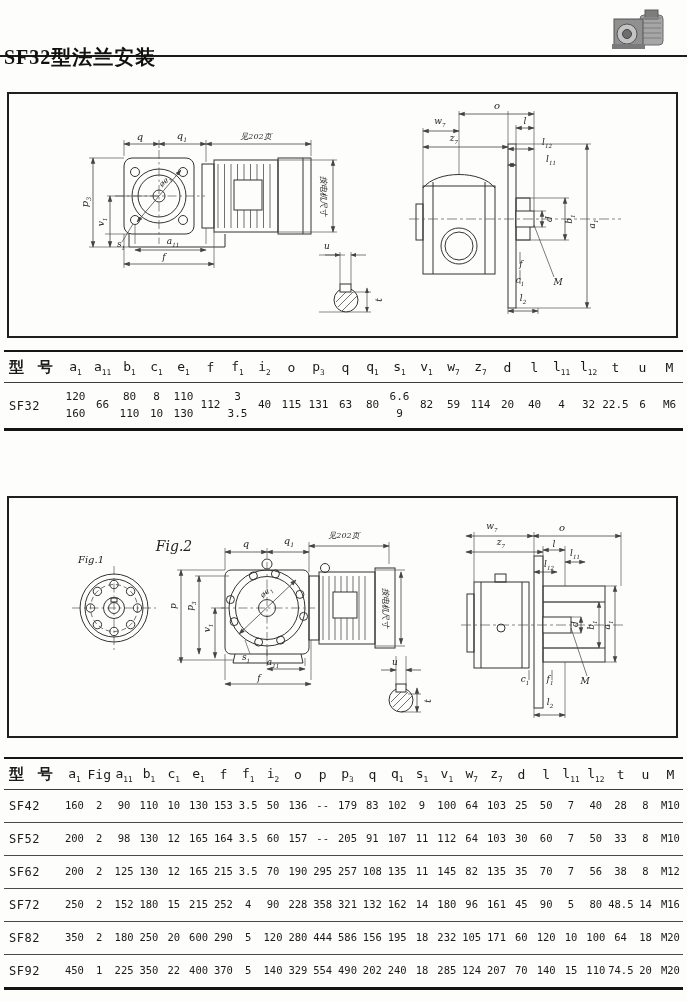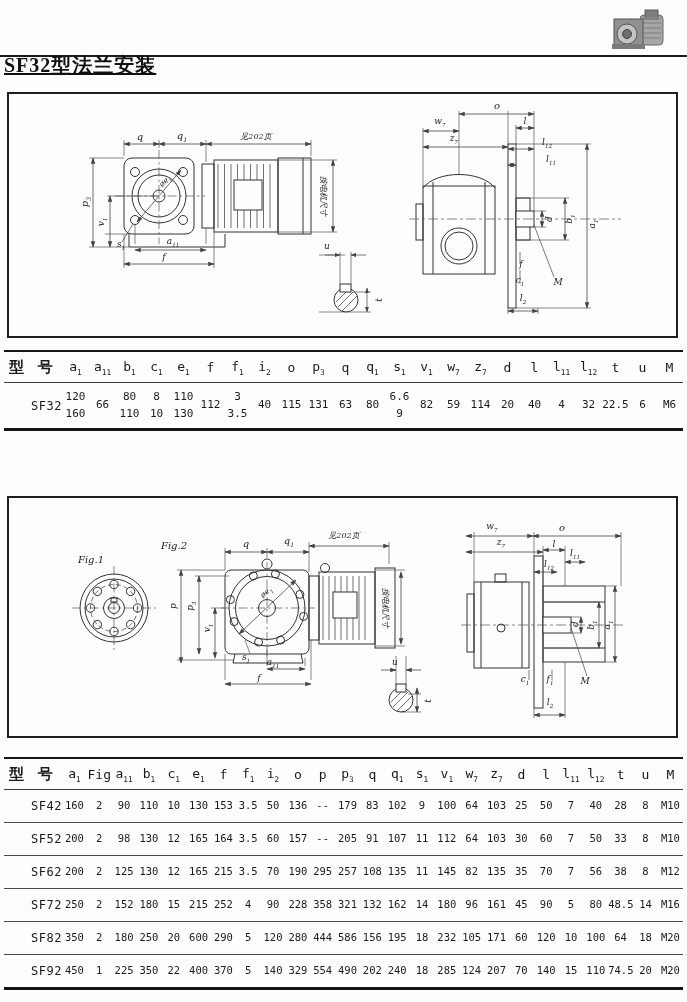--- a/index.html
+++ b/index.html
@@ -1,21 +1,21 @@
 <!DOCTYPE html>
 <html><head>
 <meta charset="utf-8">
 <style>
   html,body{margin:0;padding:0;background:#e8e8e8;}
   .page{position:relative;width:687px;height:1002px;background:#fdfdfc;overflow:hidden;
         font-family:"DejaVu Sans Mono","Liberation Mono",monospace;color:#1a1a1a;}
   .top-rule{position:absolute;left:0;top:55px;width:687px;height:2px;background:#1c1c1c;}
   .sec-title{position:absolute;left:4px;margin:0;font-family:"Liberation Serif","DejaVu Serif",serif;
              font-weight:bold;font-size:20px;letter-spacing:1px;color:#111;white-space:nowrap;}
-  .t1pos-title{top:52px;text-decoration:underline;} .t2pos-title{top:455px;}
+  .t1pos-title{top:44px;} .t2pos-title{top:455px;}
   .draw-box{position:absolute;left:7px;width:667px;border:2px solid #1f1f1f;background:#fdfdfc;}
   .box1{top:92px;height:242px;} .box2{top:496px;height:238px;}
   .draw-box svg{position:absolute;left:0;top:0;}
   .label-layer{position:absolute;left:0;top:0;right:0;bottom:0;}
   .dlabel{position:absolute;font:italic 10px "DejaVu Serif","Liberation Serif",serif;color:#222;
           white-space:nowrap;line-height:1;}
   .dlabel sub{font-size:0.62em;}
   .tblwrap{position:absolute;left:4px;width:679px;}
   .tbl1pos{top:350px;} .tbl2pos{top:757px;}
   table.dim-table{width:100%;border-collapse:collapse;table-layout:fixed;}
@@ -23,21 +23,21 @@
                 border-top:2px solid #161616;border-bottom:1px solid #3c3c3c;
                 font-family:"DejaVu Sans Mono","Liberation Mono",monospace;}
   .dim-table th sub,.dim-table td sub{font-size:0.6em;}
   .dim-table td{font-size:11px;text-align:center;white-space:pre-line;line-height:1.5;
                 padding:6px 0;border-bottom:1px solid #4a4a4a;overflow:visible;
                 font-family:"DejaVu Sans Mono","Liberation Mono",monospace;}
   .tbl2pos .dim-table td{font-size:10.5px;padding:7px 0;}
   .dim-table tbody tr:last-child td{border-bottom:3px solid #141414;}
   .dim-table th.model-h{text-align:left;padding-left:5px;font-size:15px;font-weight:bold;
                 letter-spacing:5px;font-family:"Liberation Serif","DejaVu Serif",serif;}
-  .dim-table td.model-c{text-align:right;padding-left:5px;font-size:12px;letter-spacing:.5px;}
+  .dim-table td.model-c{text-align:left;padding-left:5px;font-size:12px;letter-spacing:.5px;}
 </style>
 </head>
 <body>
 
 <div class="page">
 
   <svg width="58" height="48" style="position:absolute;left:610px;top:6px;">
     <rect x="30" y="9" width="23" height="30" rx="4" fill="#a6a6a6" stroke="#6b6b6b"></rect>
     <rect x="35" y="4" width="13" height="9" fill="#7d7d7d" stroke="#5c5c5c"></rect>
     <path d="M33 12 h18 M33 17 h18 M33 22 h18 M33 27 h18 M33 32 h18" stroke="#8a8a8a" stroke-width="1.5" fill="none"></path>
@@ -376,21 +376,21 @@
         <line x1="525" y1="74" x2="548" y2="74" marker-start="url(#d2a)" marker-end="url(#d2a)"></line>
         <line x1="572" y1="119" x2="572" y2="135" marker-start="url(#d2a)" marker-end="url(#d2a)"></line>
         <line x1="590" y1="104" x2="590" y2="150" marker-start="url(#d2a)" marker-end="url(#d2a)"></line>
         <line x1="606" y1="88" x2="606" y2="164" marker-start="url(#d2a)" marker-end="url(#d2a)"></line>
         <line x1="525" y1="217" x2="556" y2="217" marker-start="url(#d2a)" marker-end="url(#d2a)"></line>
         <line x1="562" y1="130" x2="578" y2="178" stroke-width="0.7"></line>
       </g>
     </svg>
     <div class="label-layer">
         <span class="dlabel" style="left: 82px; top: 62px; font-size: 10px; transform: translate(-50%, -50%);">Fig.1</span>
-        <span class="dlabel" style="left: 165px; top: 48px; font-size: 10px; transform: translate(-50%, -50%);">Fig.2</span>
+        <span class="dlabel" style="left: 165px; top: 48px; font-size: 14px; transform: translate(-50%, -50%);">Fig.2</span>
         <span class="dlabel" style="left: 237px; top: 46px; transform: translate(-50%, -50%);">q</span>
         <span class="dlabel" style="left: 280px; top: 44px; transform: translate(-50%, -50%);">q<sub>1</sub></span>
         <span class="dlabel" style="left: 335px; top: 38px; font-size: 8px; transform: translate(-50%, -50%);">见202页</span>
         <span class="dlabel" style="left: 164px; top: 108px; font-size: 9px; transform: translate(-50%, -50%) rotate(-90deg);">p</span>
         <span class="dlabel" style="left: 183px; top: 108px; font-size: 9px; transform: translate(-50%, -50%) rotate(-90deg);">p<sub>3</sub></span>
         <span class="dlabel" style="left: 200px; top: 130px; font-size: 9px; transform: translate(-50%, -50%) rotate(-90deg);">v<sub>1</sub></span>
         <span class="dlabel" style="left: 258px; top: 95px; font-size: 8px; transform: translate(-50%, -50%) rotate(-42deg);">øe<sub>1</sub></span>
         <span class="dlabel" style="left: 237px; top: 161px; font-size: 9px; transform: translate(-50%, -50%);">s<sub>1</sub></span>
         <span class="dlabel" style="left: 264px; top: 166px; font-size: 9px; transform: translate(-50%, -50%);">a<sub>11</sub></span>
         <span class="dlabel" style="left: 250px; top: 180px; font-size: 9px; transform: translate(-50%, -50%);">f</span>

